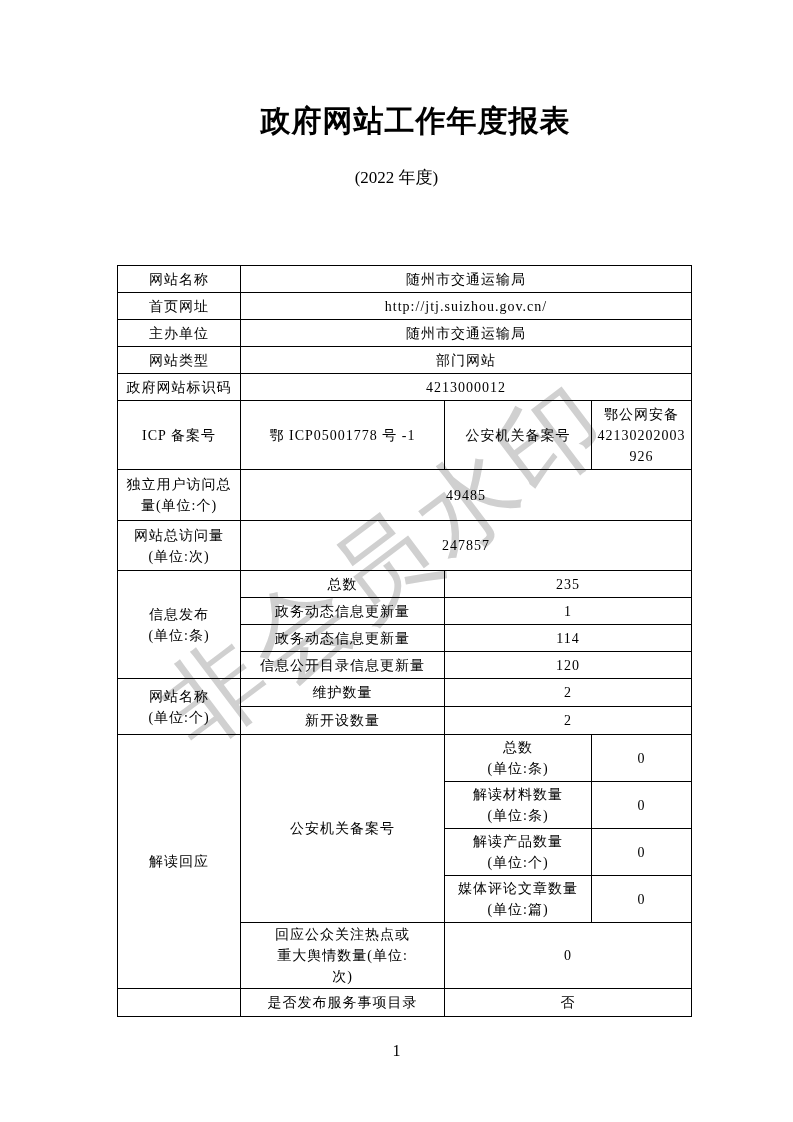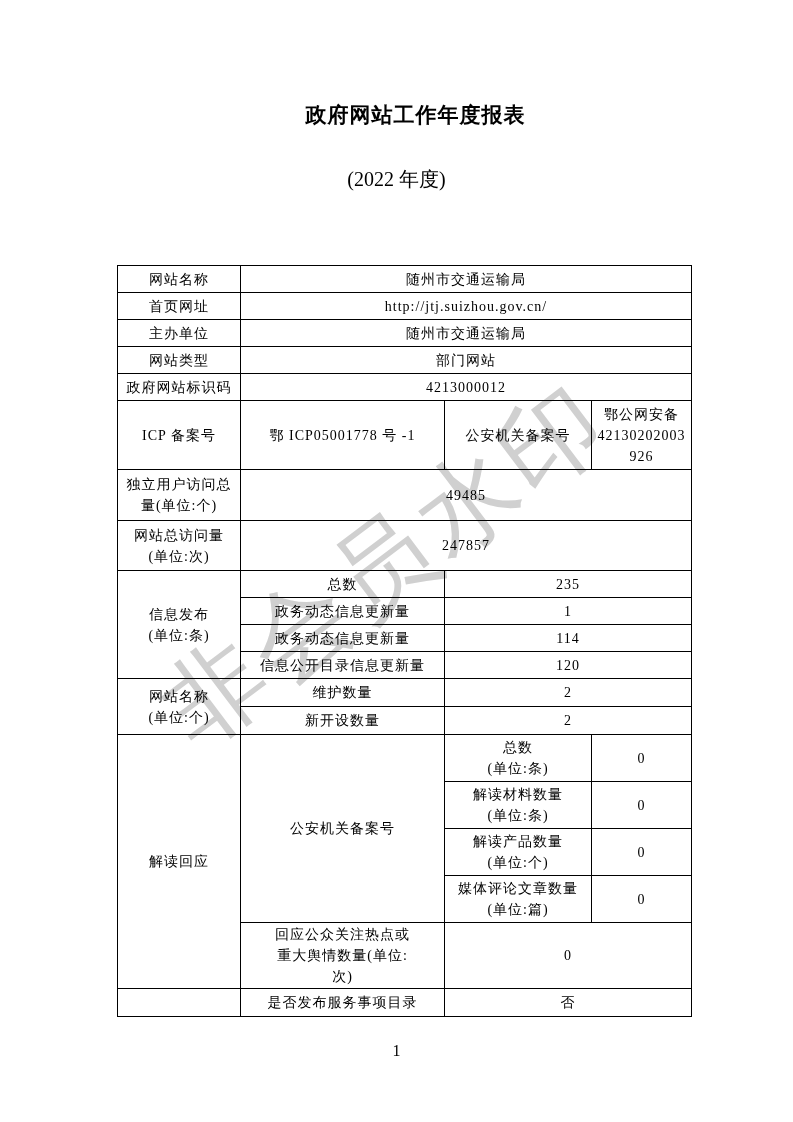--- a/index.html
+++ b/index.html
@@ -12,27 +12,27 @@
   .watermark {
     position:absolute; left:386px; top:566px;
     transform:translate(-50%,-50%) rotate(-37deg);
     font-size:100px; letter-spacing:5px; white-space:nowrap;
     color:#d0d0d0; z-index:0;
     font-family:"Liberation Sans","DejaVu Sans",sans-serif;
     pointer-events:none;
   }
   .title {
     position:absolute; top:101px; left:0; width:100%; text-align:center;
-    font-size:21px; font-weight:bold; letter-spacing:1px; z-index:1;
+    font-size:30px; font-weight:bold; letter-spacing:1px; z-index:1;
     font-family:"Liberation Sans","DejaVu Sans",sans-serif;
     padding-left:38px;
   }
   .subtitle {
     position:absolute; top:166px; left:0; width:100%; text-align:center;
-    font-size:20px; z-index:1;
+    font-size:17px; z-index:1;
   }
   .unit-line {
     position:absolute; top:234px; left:115px;
     font-size:15px; font-weight:bold; letter-spacing:0.5px; z-index:1;
     font-family:"Liberation Sans","DejaVu Sans",sans-serif;
   }
   table.report {
     position:absolute; top:265px; left:117px; width:574px;
     border-collapse:collapse; table-layout:fixed; z-index:1;
     font-size:14px;

